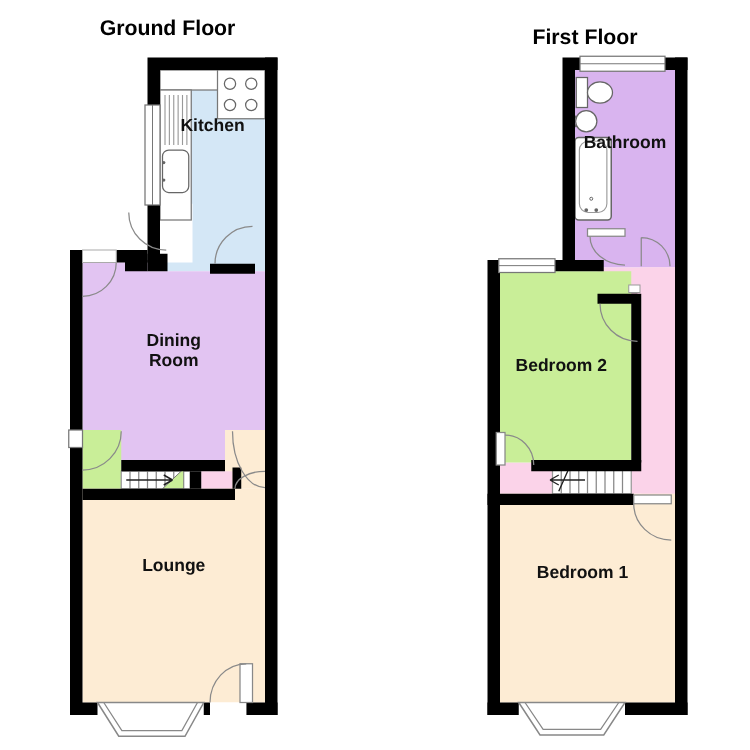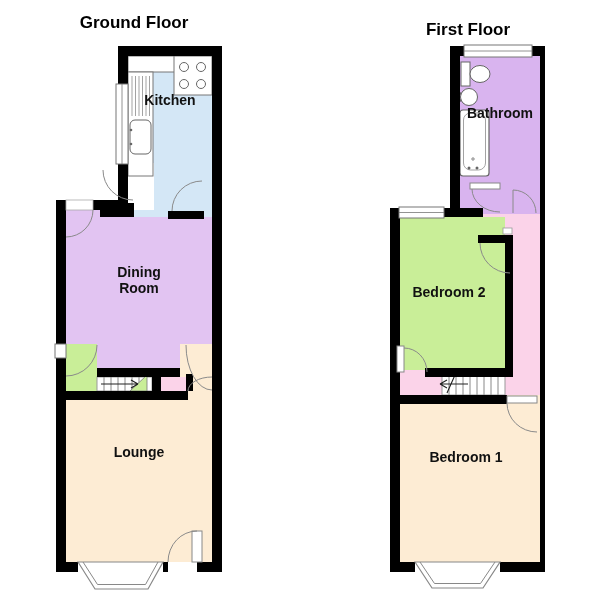--- a/index.html
+++ b/index.html
@@ -1,16 +1,16 @@
 <!DOCTYPE html>
 <html><head>
 <meta charset="utf-8">
 <style>
   html,body { margin:0; padding:0; background:#ffffff; }
-  .page { position:relative; width:545px; height:600px; background:#ffffff; overflow:hidden; }
+  .page { position:relative; width:600px; height:600px; background:#ffffff; overflow:hidden; }
   svg { position:absolute; left:0; top:0; }
   .room-label { font-family:"Liberation Sans", sans-serif; font-weight:bold; font-size:14px; fill:#111111; text-anchor:middle; }
   .floor-title { font-family:"Liberation Sans", sans-serif; font-weight:bold; font-size:17px; fill:#000000; text-anchor:middle; }
   .fixture { fill:#ffffff; stroke:#777777; stroke-width:1; }
   .win { fill:#ffffff; stroke:#777777; stroke-width:1; }
   .leaf { fill:#ffffff; stroke:#888888; stroke-width:1; }
   .arc { fill:none; stroke-width:1; }
 </style>
 </head>
 <body>

